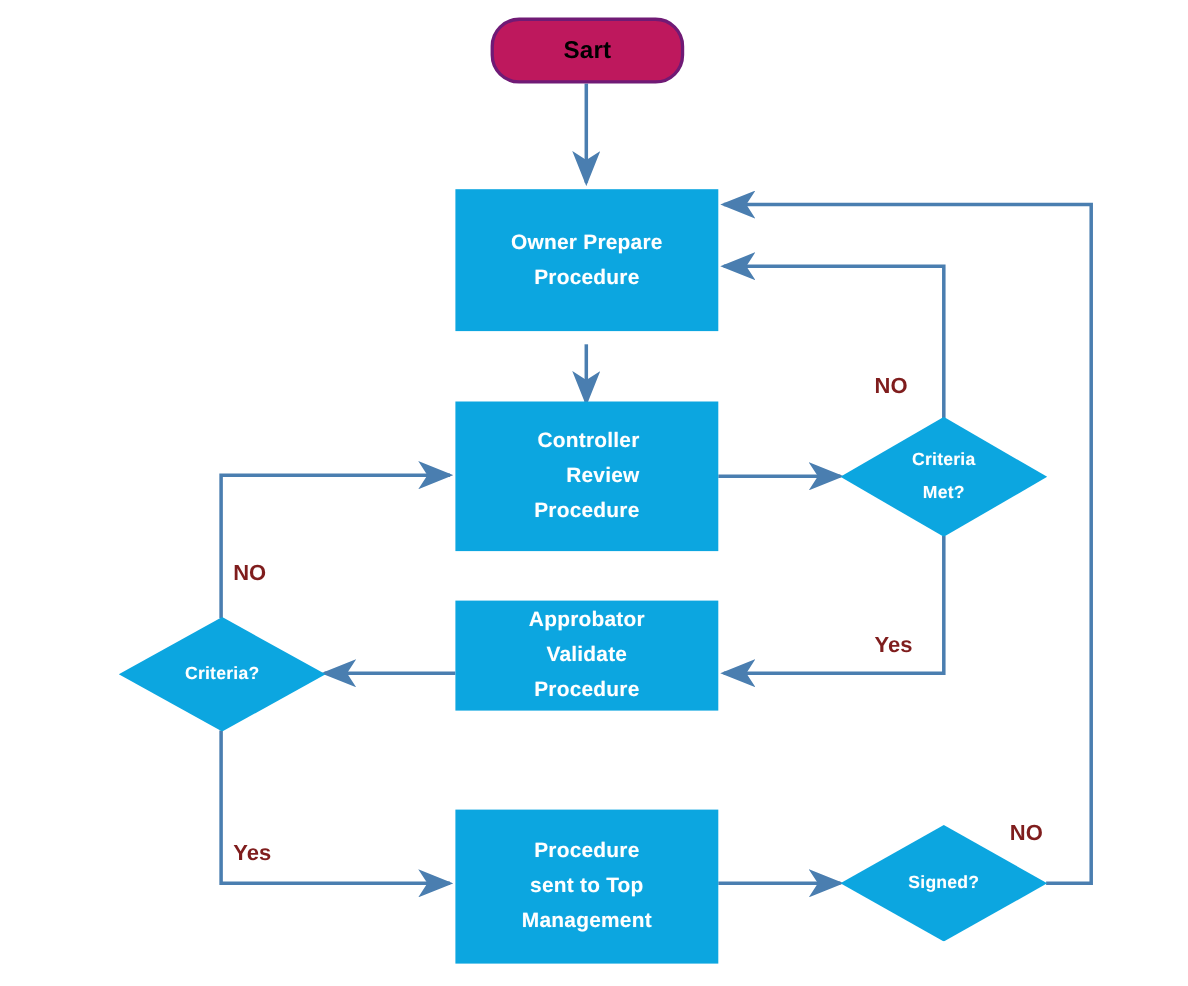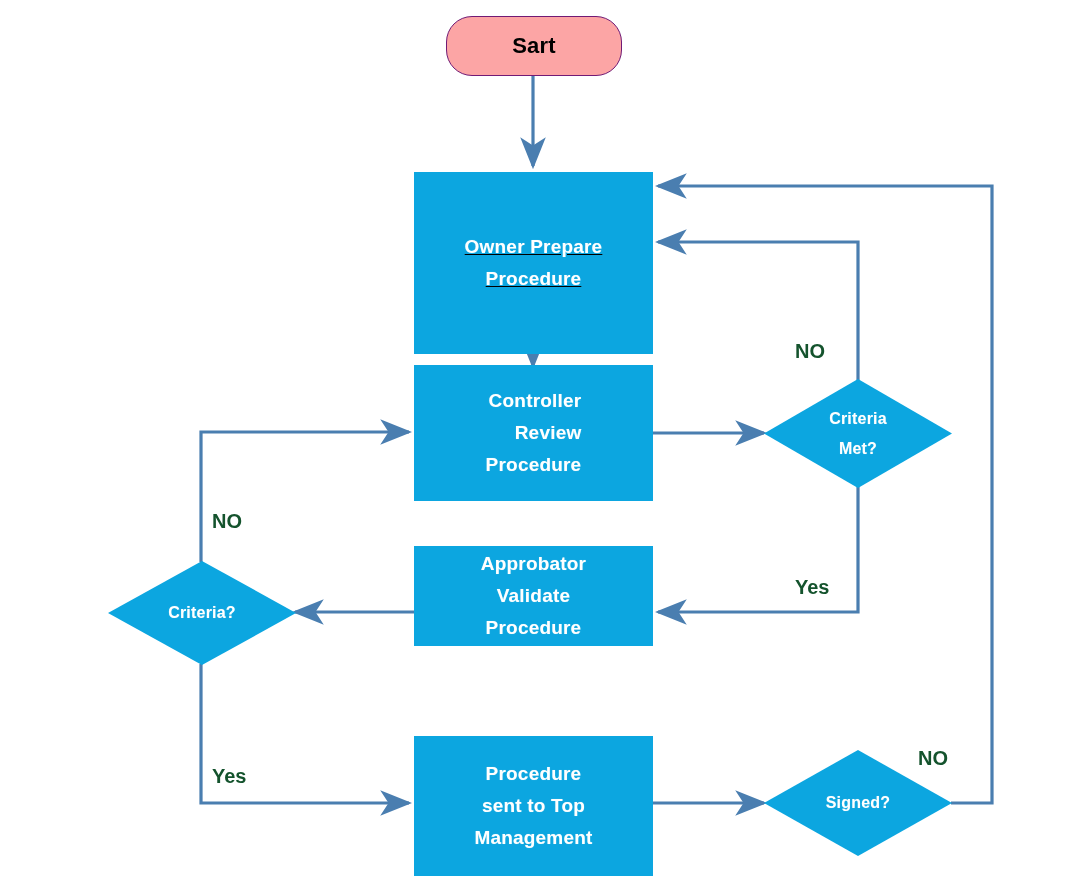--- a/index.html
+++ b/index.html
@@ -42,22 +42,22 @@
     font-weight: bold;
     font-size: 19px;
     line-height: 32px;
     letter-spacing: 0.2px;
     white-space: pre-line;
     text-shadow: 0 0 1px rgba(255,255,255,0.35);
   }
 
   
   .terminator {
-    background: #fca5a5;
-    border: 1px solid #701a75;
+    background: #be185d;
+    border: 3px solid #701a75;
     border-radius: 26px;
   }
   .terminator .label {
     color: #000000;
     font-size: 22px;
     font-weight: bold;
     text-shadow: none;
     line-height: 1.1;
   }
 
@@ -82,21 +82,21 @@
   .decision .label {
     position: relative;
     z-index: 2;
     font-size: 16px;
     line-height: 30px;
   }
 
   
   .edge-label {
     position: absolute;
-    color: #14532d;
+    color: #7f1d1d;
     font-weight: bold;
     font-size: 20px;
     line-height: 1;
     white-space: nowrap;
     z-index: 4;
     background: transparent;
   }
 </style>
 </head>
 <body>
@@ -131,21 +131,21 @@
       <path d="M653,803 L764,803" marker-end="url(#arrowhead)"></path>
 
       <path d="M951,803 L992,803 L992,186 L658,186" marker-end="url(#arrowhead)"></path>
     </g>
   </svg>
 
   <div class="node terminator" style="left:446px; top:16px; width:176px; height:60px;">
     <span class="label">Sart</span>
   </div>
 
-  <div class="node process" style="left:414px; top:172px; width:239px; height:182px;text-decoration:underline;">
+  <div class="node process" style="left:414px; top:172px; width:239px; height:129px;">
     <span class="label">Owner Prepare
 Procedure</span>
   </div>
 
   <div class="node process" style="left:414px; top:365px; width:239px; height:136px;text-align:right;">
     <span class="label">Controller
 Review
 Procedure</span>
   </div>
 

